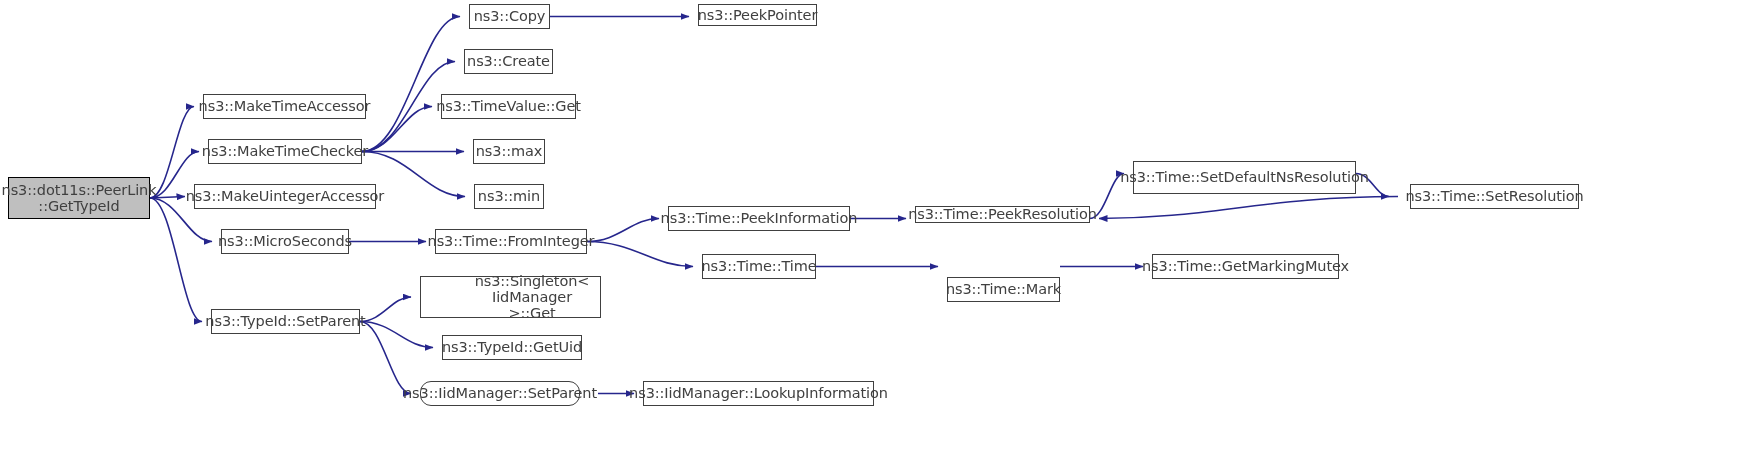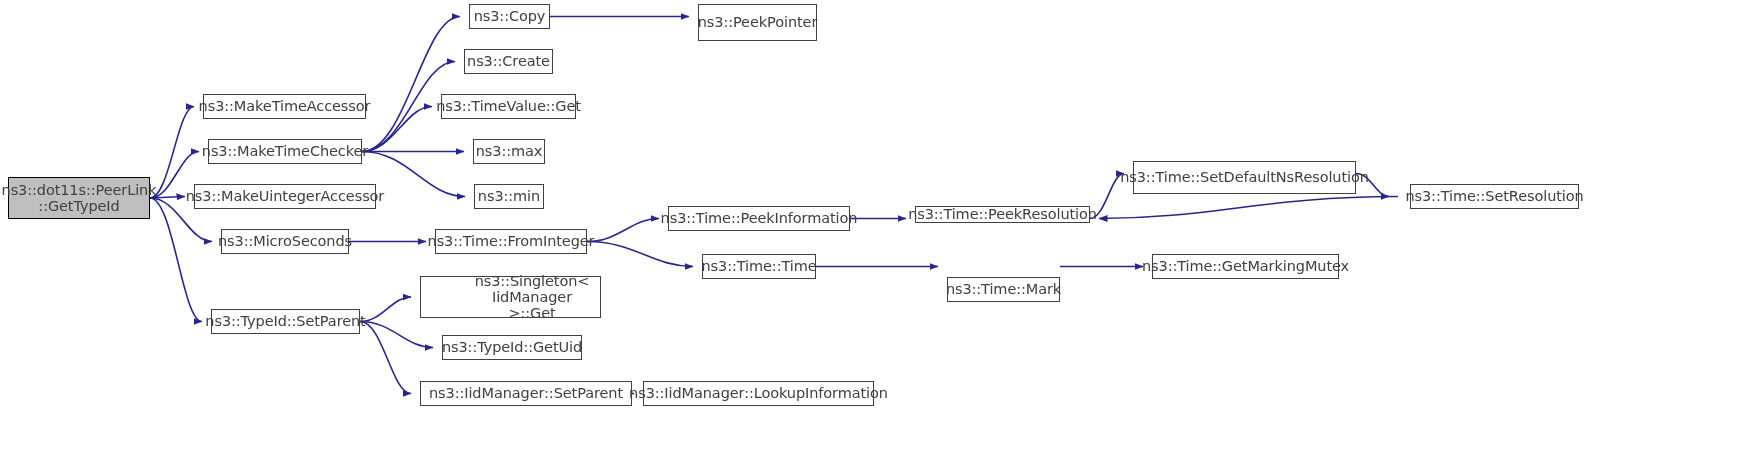--- a/index.html
+++ b/index.html
@@ -73,22 +73,22 @@
       <div class="node" style="left: 211px; top: 309px; width: 149px; height: 25px;">ns3::TypeId::SetParent</div>
       <div class="node" style="left: 469px; top: 4px; width: 81px; height: 25px;">ns3::Copy</div>
       <div class="node" style="left: 464px; top: 49px; width: 89px; height: 25px;">ns3::Create</div>
       <div class="node" style="left: 441px; top: 94px; width: 135px; height: 25px;">ns3::TimeValue::Get</div>
       <div class="node" style="left: 473px; top: 139px; width: 72px; height: 25px;">ns3::max</div>
       <div class="node" style="left: 474px; top: 184px; width: 70px; height: 25px;">ns3::min</div>
       <div class="node" style="left: 435px; top: 229px; width: 152px; height: 25px;">ns3::Time::FromInteger</div>
       <div class="node" style="left: 420px; top: 276px; width: 181px; height: 42px; padding-left: 43px;">ns3::Singleton&lt; IidManager
 &gt;::Get</div>
       <div class="node" style="left: 442px; top: 335px; width: 140px; height: 25px;">ns3::TypeId::GetUid</div>
-      <div class="node" style="left: 420px; top: 381px; width: 212px; height: 25px;">ns3::IidManager::SetParent</div>
-      <div class="node" style="left: 698px; top: 4px; width: 119px; height: 37px;">ns3::PeekPointer</div>
+      <div class="node" style="left: 420px; top: 381px; width: 160px; height: 25px; border-radius: 11px;">ns3::IidManager::SetParent</div>
+      <div class="node" style="left: 698px; top: 4px; width: 119px; height: 22px;">ns3::PeekPointer</div>
       <div class="node" style="left: 668px; top: 206px; width: 182px; height: 25px;">ns3::Time::PeekInformation</div>
       <div class="node" style="left: 702px; top: 254px; width: 114px; height: 25px;">ns3::Time::Time</div>
       <div class="node" style="left: 643px; top: 381px; width: 231px; height: 25px;">ns3::IidManager::LookupInformation</div>
       <div class="node" style="left: 915px; top: 206px; width: 175px; height: 17px;">ns3::Time::PeekResolution</div>
       <div class="node" style="left: 947px; top: 254px; width: 113px; height: 25px; margin-top: 23px;">ns3::Time::Mark</div>
       <div class="node" style="left: 1133px; top: 161px; width: 223px; height: 33px;">ns3::Time::SetDefaultNsResolution</div>
       <div class="node" style="left: 1152px; top: 254px; width: 187px; height: 25px;">ns3::Time::GetMarkingMutex</div>
       <div class="node" style="left: 1398px; top: 184px; width: 169px; height: 25px; margin-left: 12px;">ns3::Time::SetResolution</div>
     </div>
 </div>

